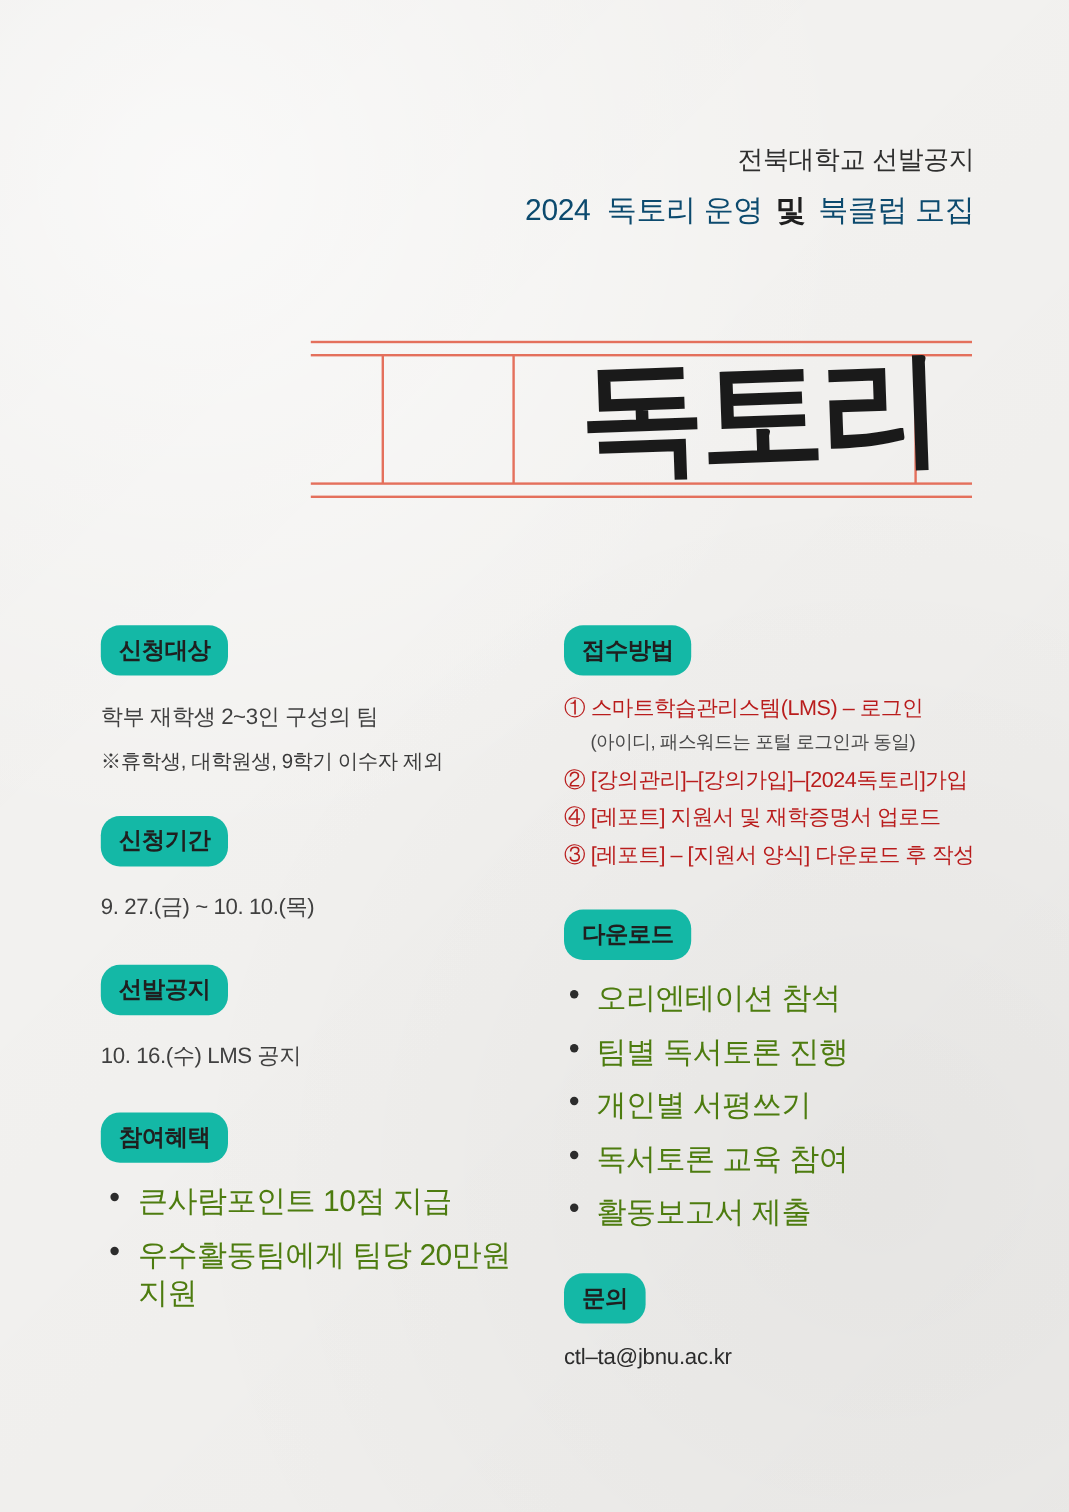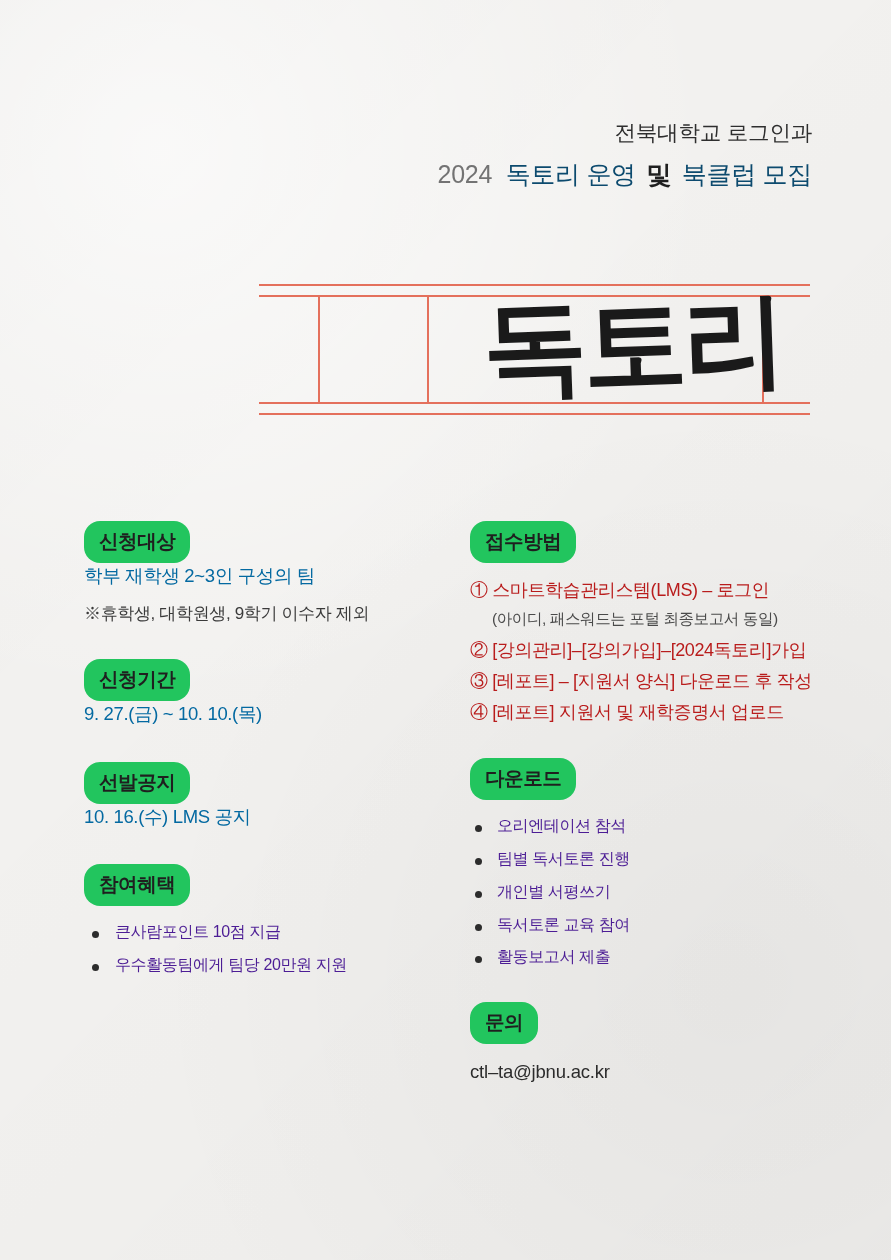--- a/index.html
+++ b/index.html
@@ -38,21 +38,21 @@
     letter-spacing: -0.2px;
     color: #2e2e2e;
     margin-bottom: 11px;
   }
   .title-line {
     font-size: 25px;
     letter-spacing: -0.3px;
     white-space: nowrap;
   }
   .title-year {
-    color: #737373;
+    color: #0c4a6e;
     font-weight: 400;
     margin-right: 7px;
   }
   .title-red {
     color: #0c4a6e;
     font-weight: 400;
   }
   .title-black {
     color: #1f1f1f;
     font-weight: 700;
@@ -111,36 +111,36 @@
   }
   .col-right {
     position: absolute;
     left: 470px;
     top: 521px;
     width: 390px;
   }
 
   .pill {
     display: inline-block;
-    background: #22c55e;
+    background: #14b8a6;
     color: #1f1f1f;
     font-size: 19.5px;
     font-weight: 700;
     letter-spacing: -0.4px;
     padding: 7px 15px 8px;
     border-radius: 16px;
   }
   .block { margin-bottom: 34px; }
   .block:last-child { margin-bottom: 0; }
 
   .body-line {
     font-size: 18.5px;
     letter-spacing: -0.35px;
-    color: #0369a1;
-    margin-top: 0;
+    color: #404040;
+    margin-top: 21px;
     line-height: 1.45;
   }
   .sub-note {
     font-size: 17px;
     color: #3a3a3a;
     margin-top: 12px;
     letter-spacing: -0.35px;
   }
 
   ol.steps {
@@ -161,23 +161,23 @@
     padding-left: 22px;
     margin-bottom: 8px;
   }
 
   ul.bullets {
     list-style: none;
     margin: 16px 0 0;
     padding: 0;
   }
   ul.bullets li {
-    font-size: 16px;
+    font-size: 25px;
     letter-spacing: -0.4px;
-    color: #4c1d95;
+    color: #4d7c0f;
     position: relative;
     padding-left: 27px;
     margin-bottom: 12px;
     line-height: 1.3;
   }
   ul.bullets li::before {
     content: "";
     position: absolute;
     left: 5px;
     top: 9px;
@@ -195,21 +195,21 @@
     margin-top: 17px;
     letter-spacing: -0.2px;
   }
 </style>
 </head>
 <body>
 
 <div class="grain"></div>
 
 <div class="poster-header">
-  <div class="org-line">전북대학교 로그인과</div>
+  <div class="org-line">전북대학교 선발공지</div>
   <div class="title-line">
     <span class="title-year">2024</span>
     <span class="title-red">독토리 운영</span>
     <span class="title-black">및</span>
     <span class="title-red">북클럽 모집</span>
   </div>
 </div>
 
 <div class="logo-band">
   <div class="hline top"></div>
@@ -249,24 +249,24 @@
   </div>
 
 </div>
 
 <div class="col-right">
 
   <div class="block">
     <span class="pill">접수방법</span>
     <ol class="steps">
       <li>① 스마트학습관리스템(LMS) – 로그인</li>
-      <li class="indent">(아이디, 패스워드는 포털 최종보고서 동일)</li>
+      <li class="indent">(아이디, 패스워드는 포털 로그인과 동일)</li>
       <li>② [강의관리]–[강의가입]–[2024독토리]가입</li>
+      <li>④ [레포트] 지원서 및 재학증명서 업로드</li>
       <li>③ [레포트] – [지원서 양식] 다운로드 후 작성</li>
-      <li>④ [레포트] 지원서 및 재학증명서 업로드</li>
     </ol>
   </div>
 
   <div class="block">
     <span class="pill">다운로드</span>
     <ul class="bullets">
       <li>오리엔테이션 참석</li>
       <li>팀별 독서토론 진행</li>
       <li>개인별 서평쓰기</li>
       <li>독서토론 교육 참여</li>

